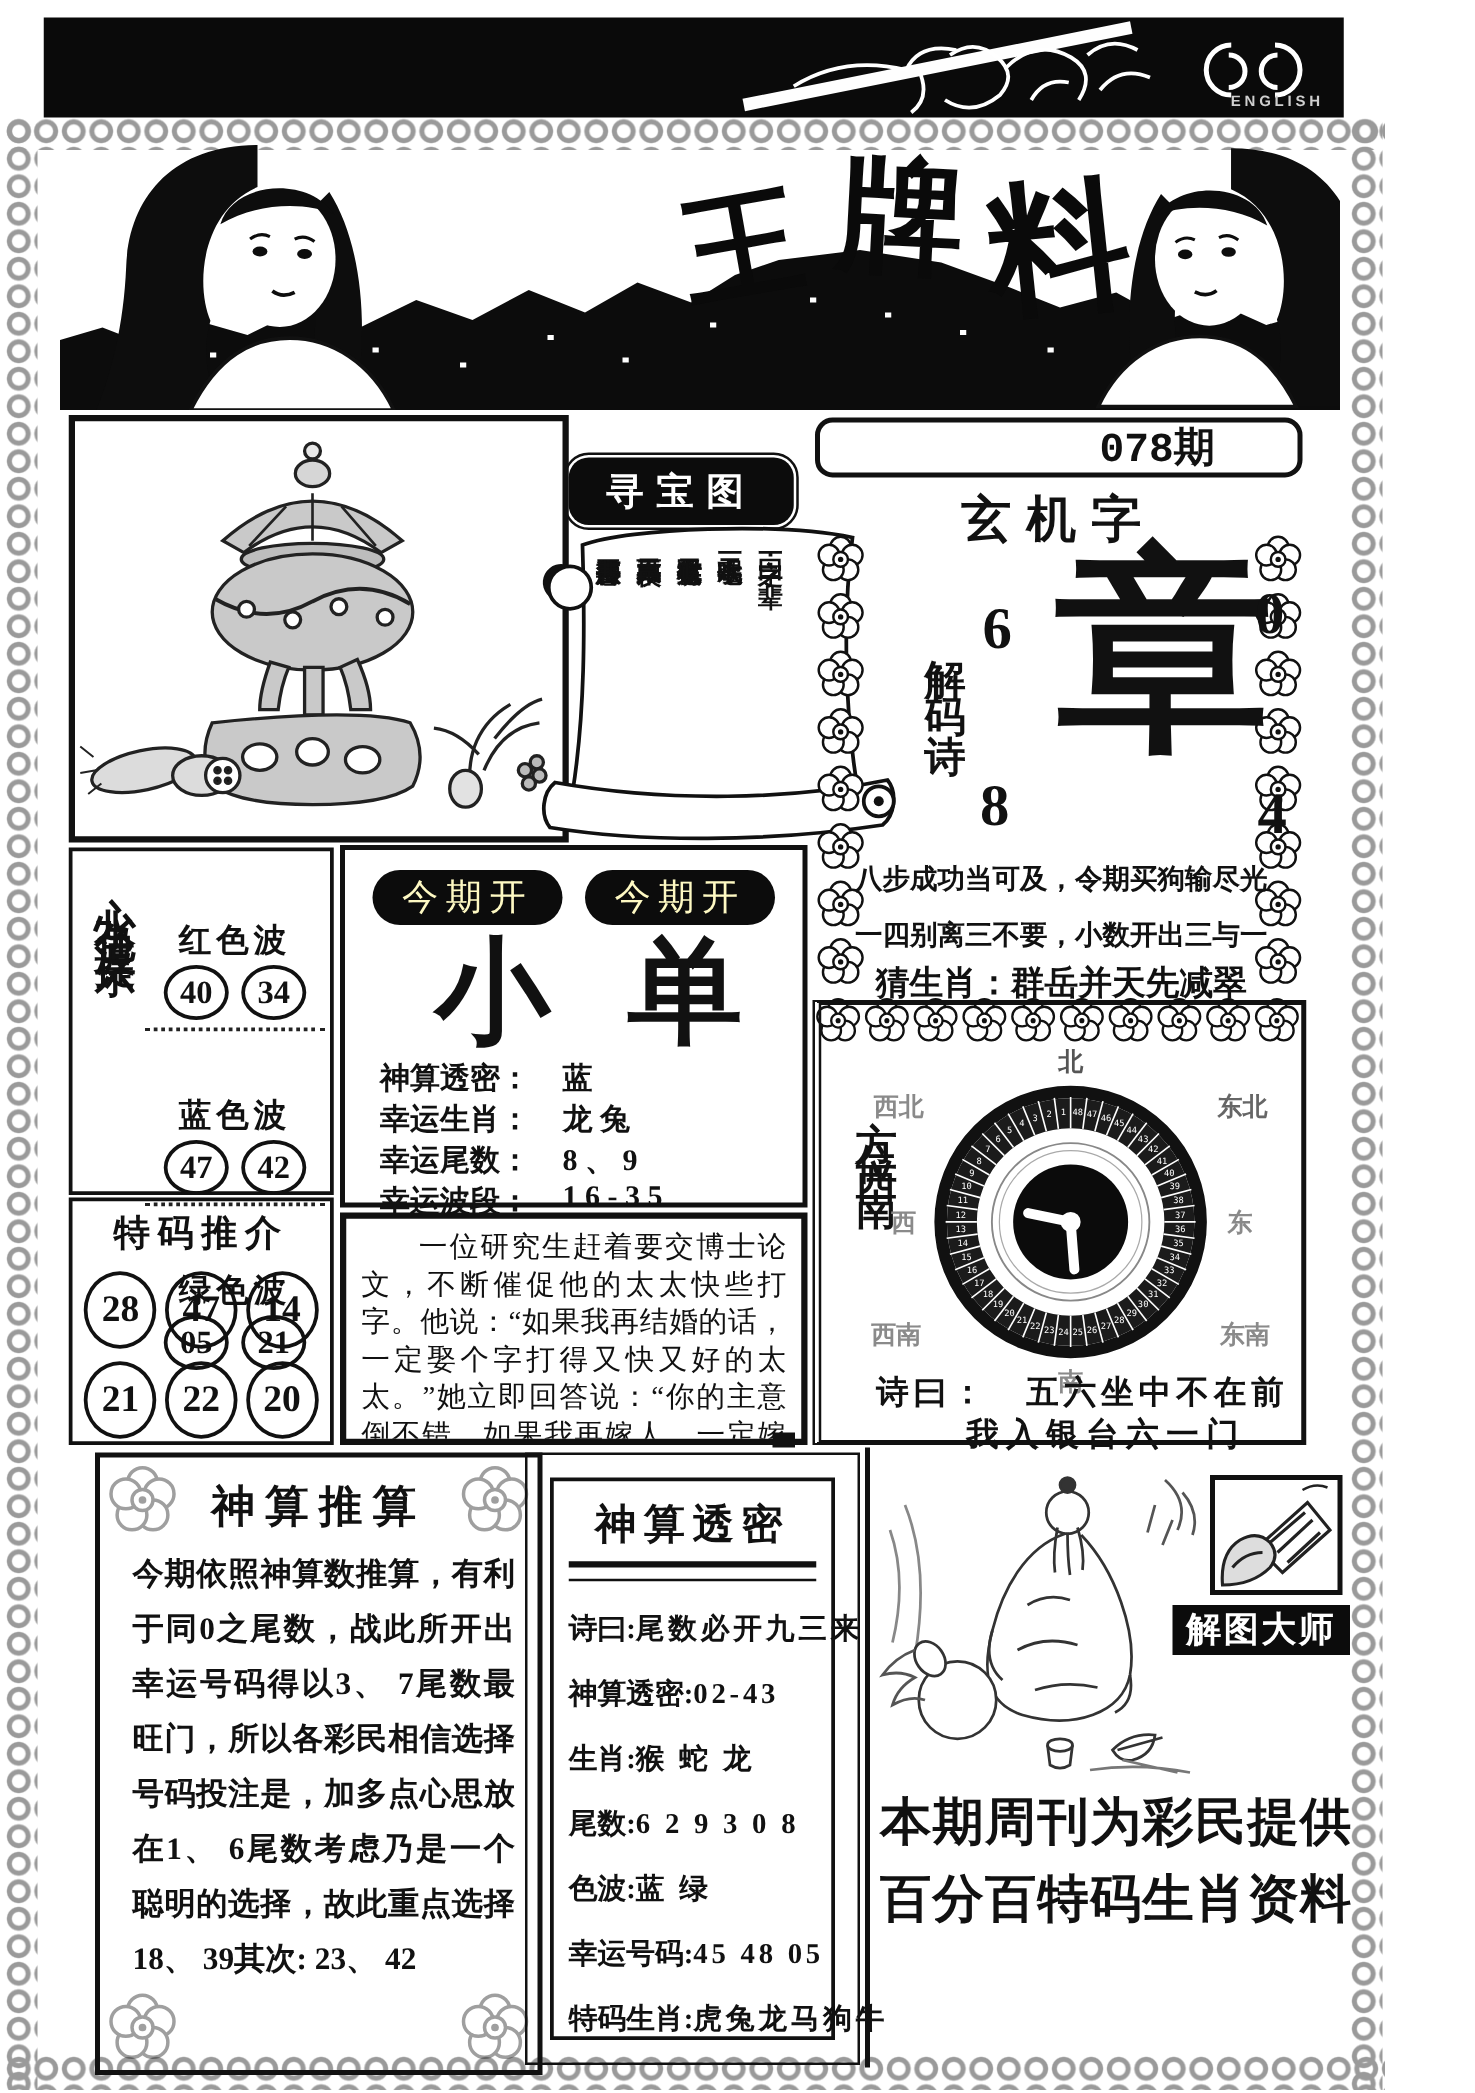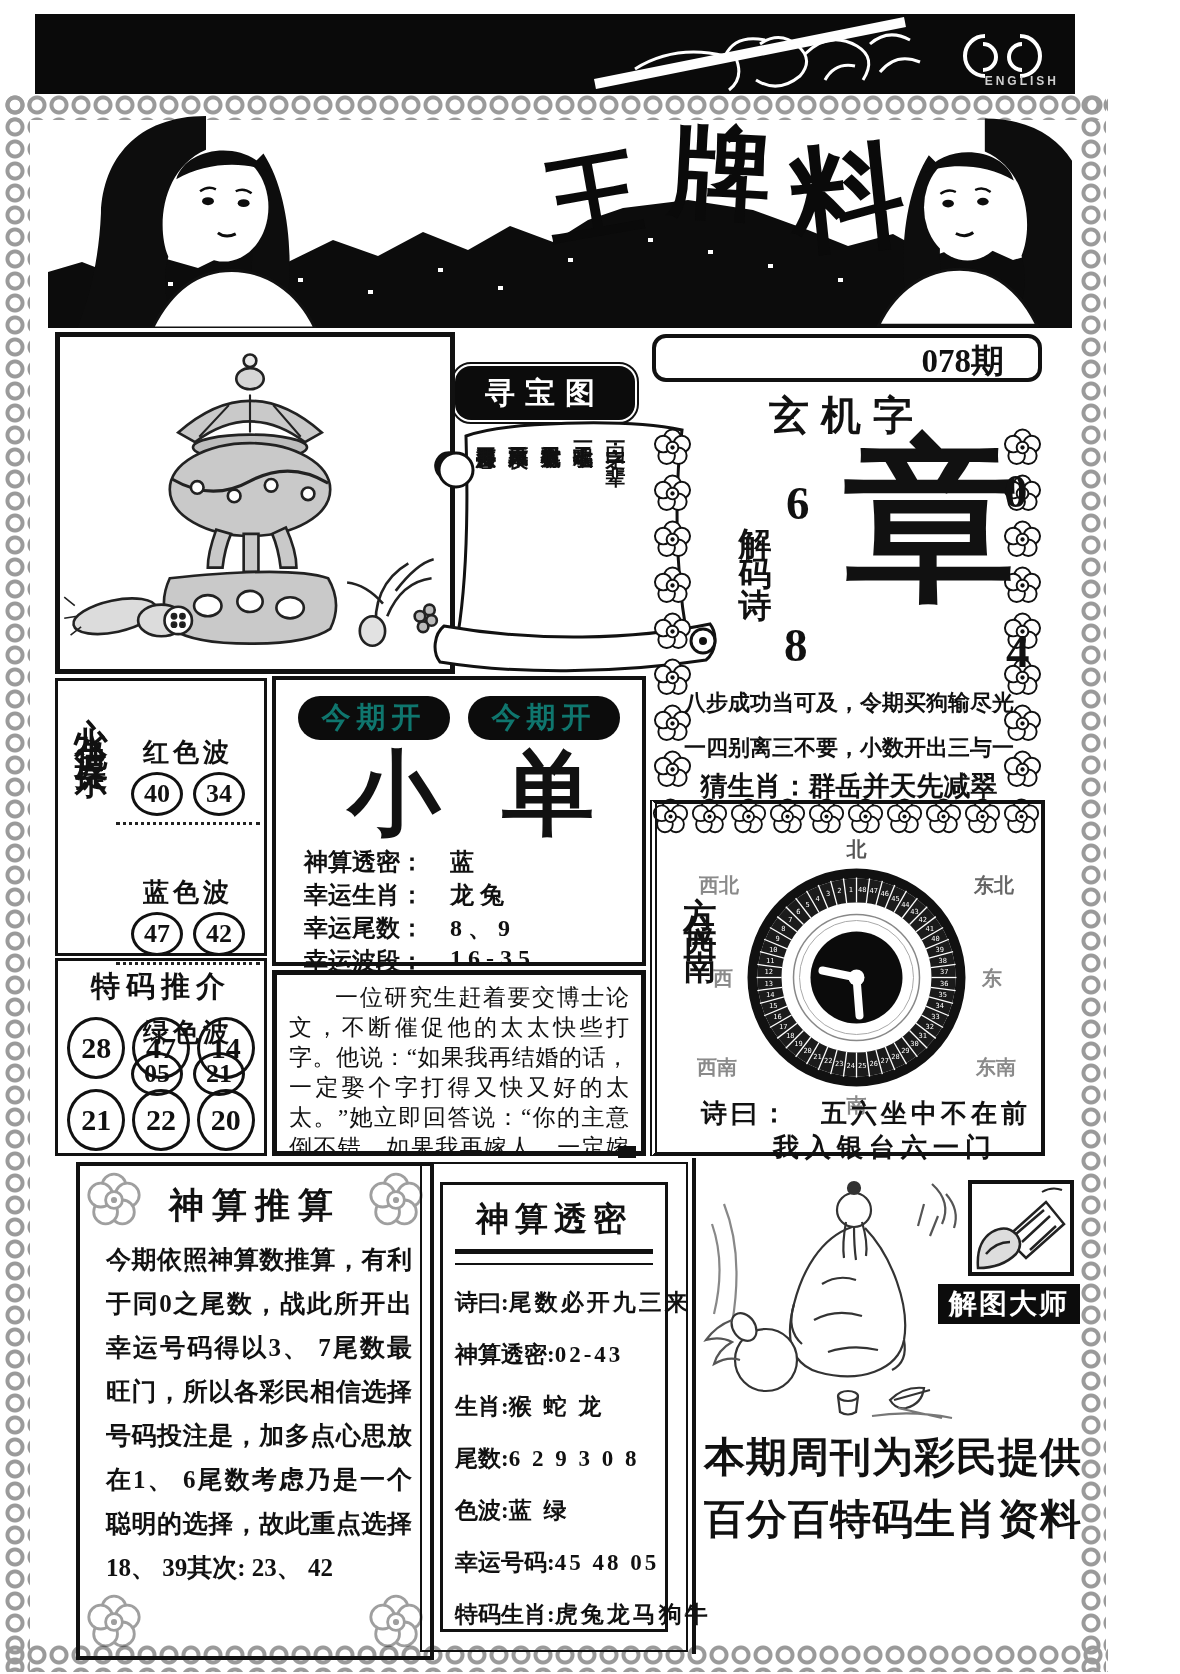--- a/index.html
+++ b/index.html
@@ -22,21 +22,21 @@
   .m-title{position:absolute;font-weight:bold;z-index:5;color:#0a0a0a;}
   
   .treasure{left:55px;top:332px;width:390px;height:332px;border:5px solid #111;background:#fff;}
   .xunbao{left:455px;top:366px;width:180px;height:54px;background:#0c0c0c;border-radius:16px;
           outline:2px solid #111;outline-offset:2px;color:#fff;font-size:30px;font-weight:bold;
           display:flex;align-items:center;justify-content:center;letter-spacing:10px;}
   .scroll{left:424px;top:412px;width:300px;height:262px;}
   .scroll-text{position:absolute;left:46px;top:20px;height:212px;writing-mode:vertical-rl;
           text-orientation:upright;font-size:20px;font-weight:bold;line-height:1.62;color:#111;}
   .issue{left:652px;top:334px;width:390px;height:48px;border:4px solid #111;border-radius:14px;
-          font-size:33px;font-weight:bold;line-height:46px;text-align:right;padding-right:34px;box-sizing:border-box;}
+          font-size:33px;font-weight:bold;line-height:46px;text-align:right;padding-right:66px;box-sizing:border-box;font-family:Liberation Mono, monospace;}
   
   .mystery{left:648px;top:386px;width:398px;height:460px;}
   .mys-title{position:absolute;left:0;top:2px;width:100%;text-align:center;font-size:40px;font-weight:bold;letter-spacing:12px;}
   .fl-col{position:absolute;top:42px;width:44px;display:flex;flex-direction:column;gap:7px;align-items:center;}
   .fl-row{position:absolute;left:4px;top:412px;width:388px;display:flex;justify-content:space-between;}
   .jiemashi{position:absolute;left:84px;top:116px;writing-mode:vertical-rl;text-orientation:upright;
           font-size:33px;font-weight:bold;letter-spacing:30px;}
   .bigchar{position:absolute;left:196px;top:40px;font-size:175px;font-weight:bold;line-height:1.1;}
   .cnum{position:absolute;font-size:47px;font-weight:bold;}
   .mline{position:absolute;left:36px;width:330px;text-align:center;font-weight:bold;}
@@ -52,22 +52,22 @@
         font-size:26px;font-weight:bold;line-height:38px;text-align:center;margin:2px 3px 0;}
   
   .special{left:55px;top:958px;width:212px;height:198px;border:3px solid #111;box-sizing:border-box;text-align:center;}
   .sp-title{font-size:29px;font-weight:bold;letter-spacing:6px;margin-top:6px;}
   .sp-row{display:flex;justify-content:space-around;padding:0 6px;margin-top:10px;}
   .bignumc{width:52px;height:56px;border:3px solid #111;border-radius:50%;font-size:30px;font-weight:bold;
         line-height:56px;text-align:center;}
   
   .draw{left:272px;top:676px;width:374px;height:290px;border:4px solid #111;box-sizing:border-box;}
   .pills{position:absolute;left:0;top:16px;width:100%;display:flex;justify-content:center;gap:18px;}
-  .pill{width:152px;height:44px;background:#0c0c0c;border-radius:22px;color:#0f766e;font-size:29px;
-        font-weight:bold;display:flex;align-items:center;justify-content:center;letter-spacing:6px;}
+  .pill{width:152px;height:44px;background:#0c0c0c;border-radius:22px;color:#fef9c3;font-size:29px;
+        font-weight:normal;display:flex;align-items:center;justify-content:center;letter-spacing:6px;}
   .dval{position:absolute;top:52px;font-size:92px;font-weight:bold;}
   .ditems{position:absolute;left:28px;top:166px;right:10px;}
   .ditem{font-size:24px;font-weight:bold;height:33px;display:flex;}
   .ditem .dv{margin-left:26px;letter-spacing:6px;}
   
   .joke{left:272px;top:970px;width:374px;height:186px;border:5px solid #111;box-sizing:border-box;
         padding:8px 12px;font-size:23px;line-height:30px;text-align:justify;text-indent:2em;overflow:hidden;}
   .joke-tab{left:618px;top:1146px;width:18px;height:12px;background:#111;}
   
   .bagua{left:650px;top:800px;width:395px;height:356px;border:4px solid #111;border-left:7px double #111;box-sizing:border-box;}

